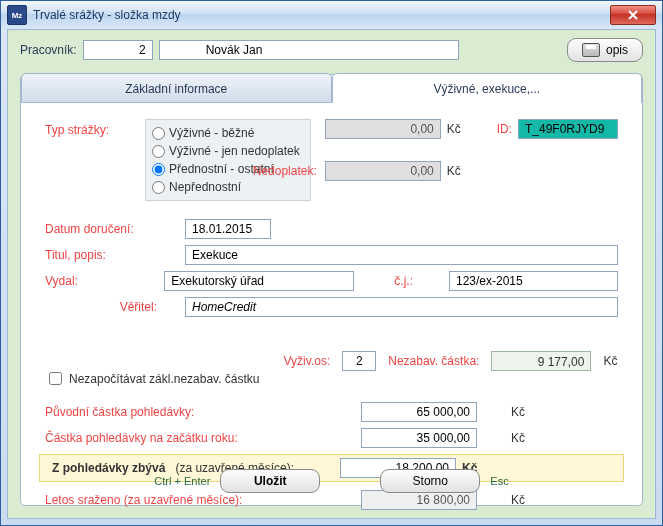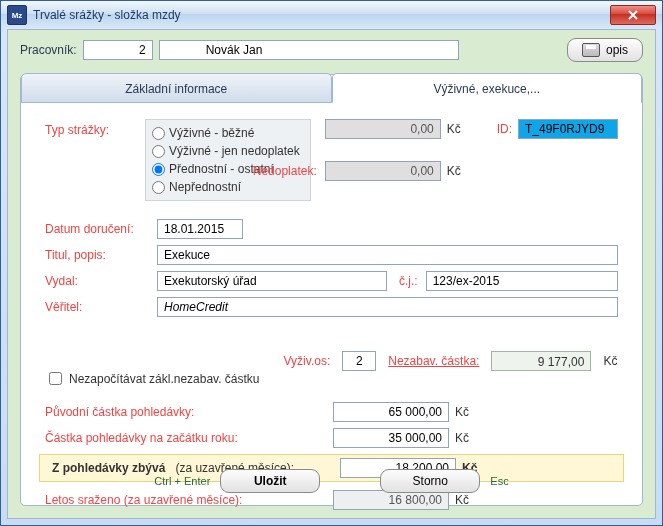--- a/index.html
+++ b/index.html
@@ -148,20 +148,21 @@
     z-index: 2;
     border-bottom: 1px solid #fff;
   }
   .tab-body {
     padding: 16px 24px 8px 24px;
   }
   .row {
     display: flex;
     align-items: center;
     margin-bottom: 6px;
+    gap: 28px;
   }
   .row .lbl {
     color: #ef4444;
   }
   .radio-group {
     background: #eef1f4;
     border: 1px solid #cbd3dc;
     padding: 4px 10px 4px 6px;
     display: inline-block;
   }
@@ -270,55 +271,55 @@
             <div style="display:flex; align-items:center; gap:6px;">
               <span class="lbl" style="margin-left:-72px; width:66px;">Nedoplatek:</span>
               <span class="amount-box readonly">0,00</span>
               <span>Kč</span>
             </div>
           </div>
 
           <div style="flex:1"></div>
           <div style="display:flex; align-items:center; gap:6px;">
             <span class="lbl">ID:</span>
-            <input class="text-field" style="width: 100px; background: #0ea5e9;" readonly="" value="T_49F0RJYD9">
+            <input class="text-field" style="width: 100px; background: #14b8a6;" readonly="" value="T_49F0RJYD9">
           </div>
         </div>
 
         <div style="height:12px;"></div>
 
         <div class="row">
           <span class="lbl" style="width:112px;">Datum doručení:</span>
           <input class="text-field" style="width: 86px;" value="18.01.2015">
         </div>
         <div class="row">
           <span class="lbl" style="width:112px;">Titul, popis:</span>
           <input class="text-field" style="flex: 1 1 0%;" value="Exekuce">
         </div>
         <div class="row">
           <span class="lbl" style="width:112px;">Vydal:</span>
           <input class="text-field" style="width: 230px;" value="Exekutorský úřad">
           <span class="lbl" style="margin:0 8px 0 12px;">č.j.:</span>
           <input class="text-field" style="flex: 1 1 0%;" value="123/ex-2015">
         </div>
         <div class="row">
-          <span class="lbl" style="width:112px;">Věřitel:</span>
+          <span class="lbl" style="width:112px;text-align:right;">Věřitel:</span>
           <input class="text-field" style="flex: 1 1 0%; font-style: italic;" value="HomeCredit">
         </div>
 
         <div style="height:10px;"></div>
 
         <div class="row" style="gap:12px;">
           <label style="display:flex;align-items:center;gap:4px;margin-top:36px;">
             <input type="checkbox" style="">
             <span>Nezapočítávat zákl.nezabav. částku</span>
           </label>
           <span class="lbl" style="margin-left:12px;">Vyživ.os:</span>
           <input class="num-field" style="width: 34px; text-align: center;" value="2">
-          <span class="lbl" style="text-decoration:underline;">Nezabav. částka:</span>
+          <span class="lbl" style="">Nezabav. částka:</span>
           <span class="readonly-field" style="width:100px;">9 177,00</span>
           <span>Kč</span>
         </div>
 
         <div style="height:8px;"></div>
 
         <div class="row">
           <span class="lbl" style="width:288px;">Původní částka pohledávky:</span>
           <input class="amount-box" value="65 000,00" style="">
           <span style="margin-left:6px;">Kč</span>

